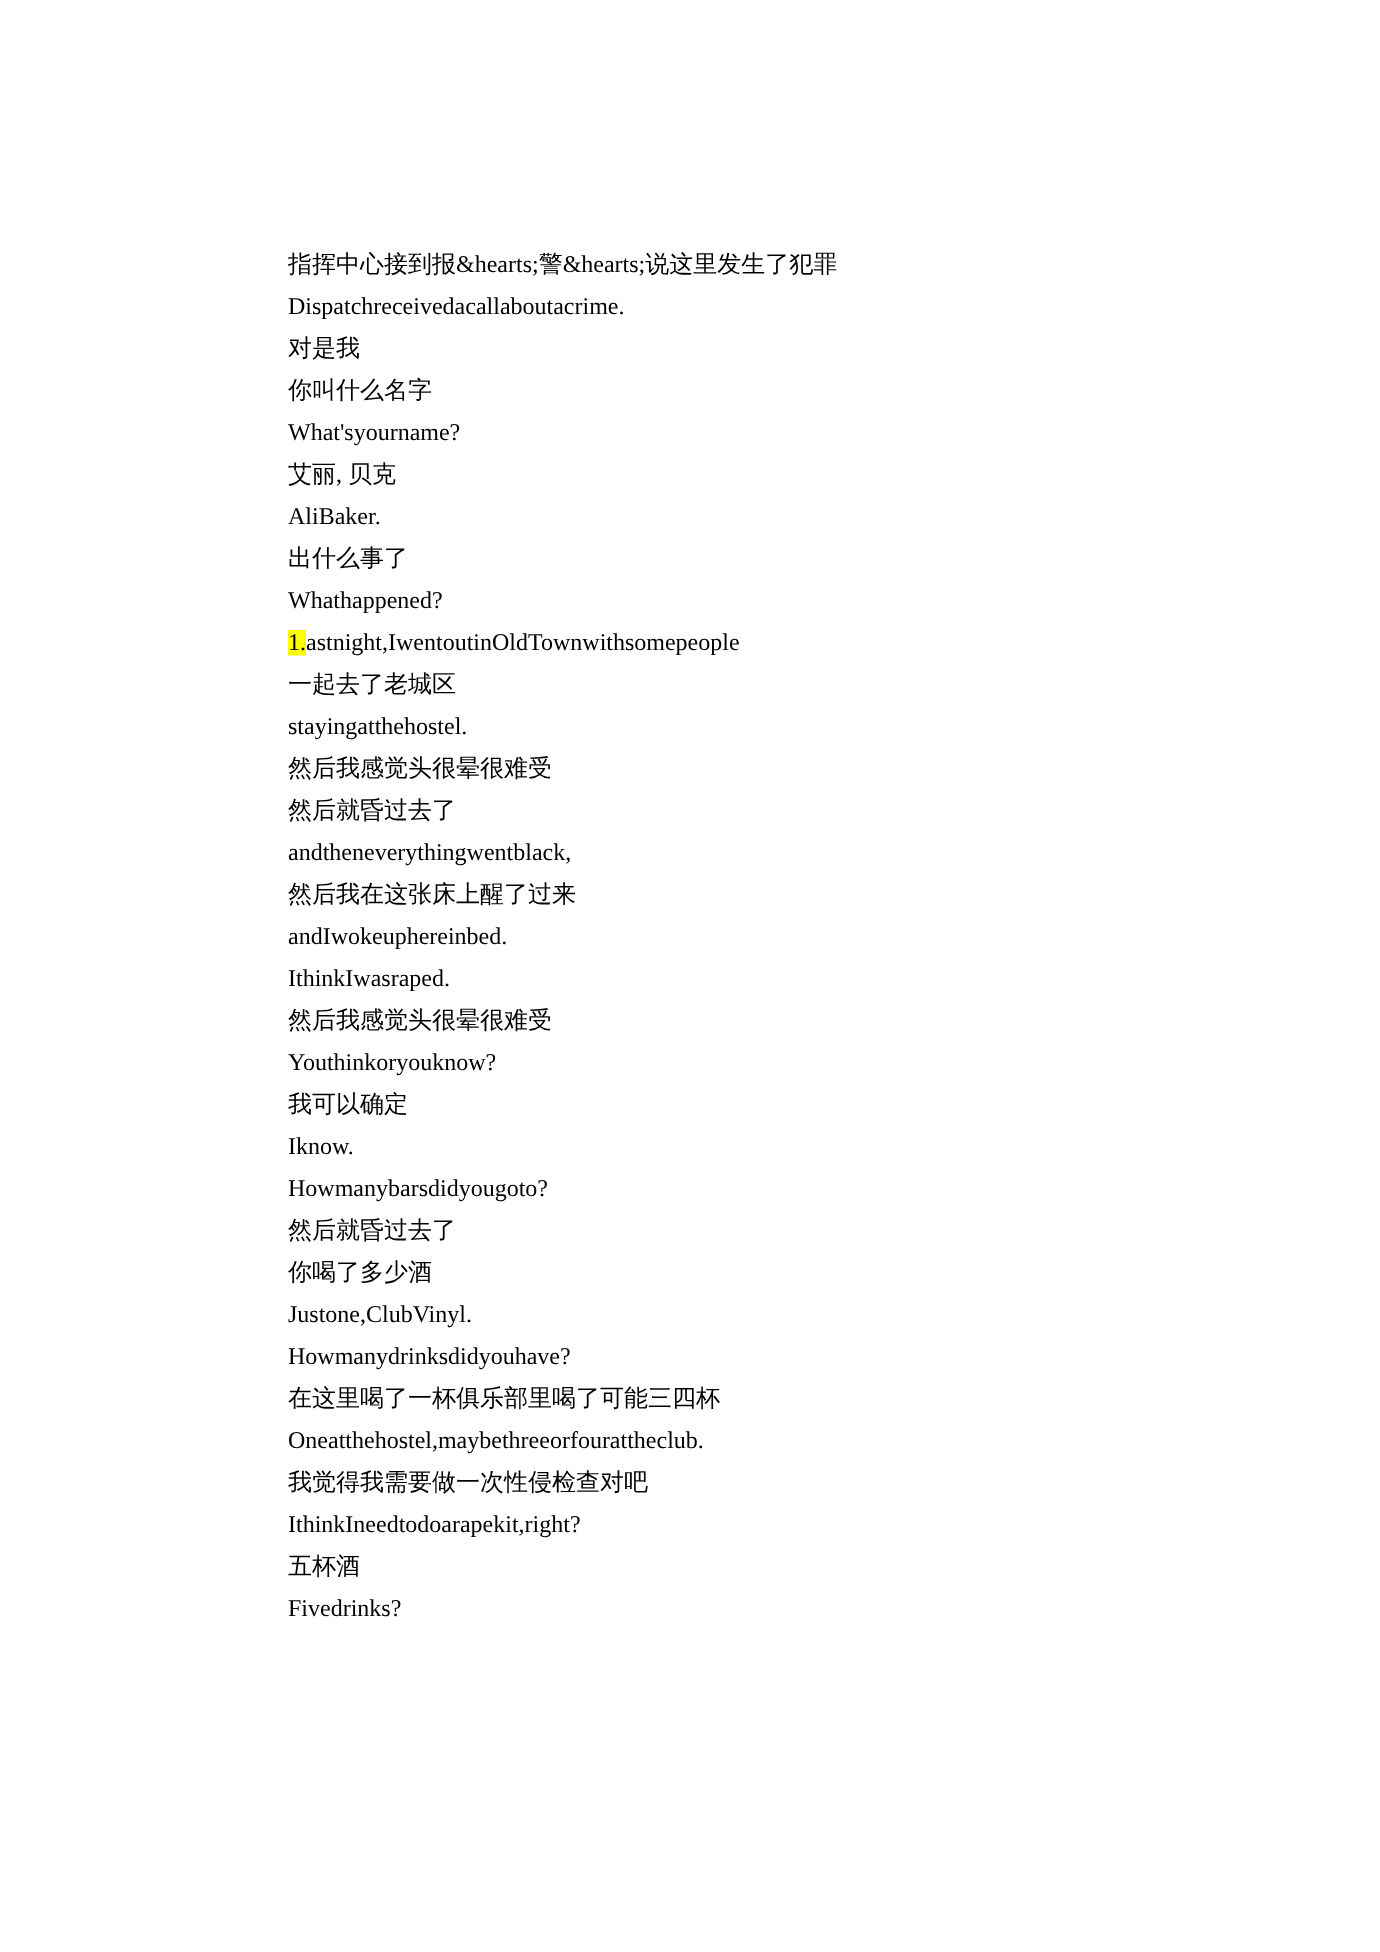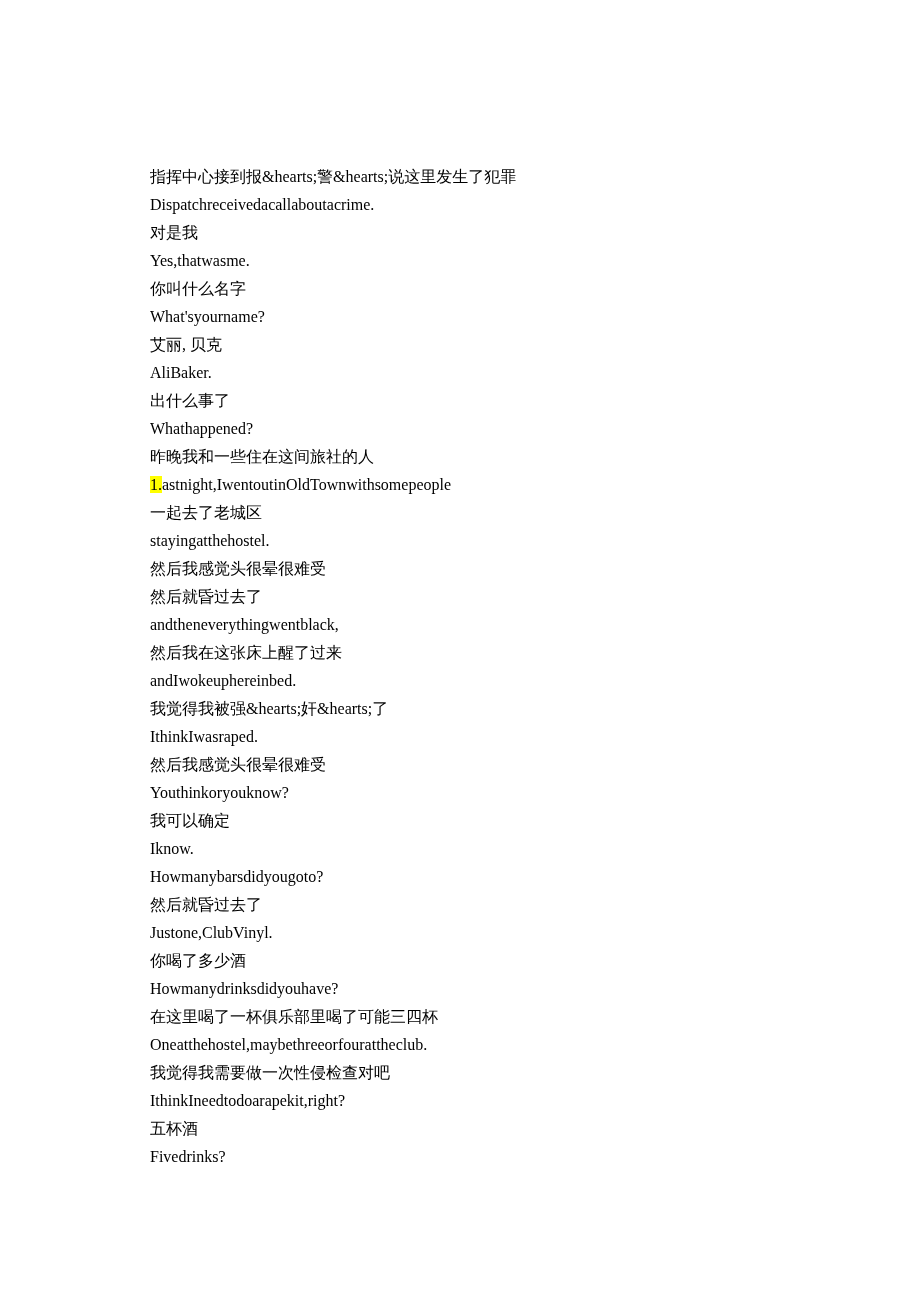--- a/index.html
+++ b/index.html
@@ -11,59 +11,57 @@
 }
 .page {
   padding: 163px 150px 100px 150px;
   box-sizing: border-box;
 }
 .line {
   font-size: 16px;
   line-height: 28px;
   color: #000000;
   white-space: pre;
+  margin-left: 42px;
 }
 .highlight {
   background-color: #ffff00;
 }
 </style>
 </head>
 <body>
 
 <div class="page">
   <div id="content">
       <div class="line">指挥中心接到报&amp;hearts;警&amp;hearts;说这里发生了犯罪</div>
       <div class="line">Dispatchreceivedacallaboutacrime.</div>
       <div class="line">对是我</div>
-      <div class="line">Yes,thatwasme.</div>
       <div class="line">你叫什么名字</div>
       <div class="line">What'syourname?</div>
       <div class="line">艾丽, 贝克</div>
       <div class="line">AliBaker.</div>
       <div class="line">出什么事了</div>
       <div class="line">Whathappened?</div>
-      <div class="line">昨晚我和一些住在这间旅社的人</div>
       <div class="line"><span class="highlight">1.</span><span>astnight,IwentoutinOldTownwithsomepeople</span></div>
       <div class="line">一起去了老城区</div>
       <div class="line">stayingatthehostel.</div>
       <div class="line">然后我感觉头很晕很难受</div>
       <div class="line">然后就昏过去了</div>
       <div class="line">andtheneverythingwentblack,</div>
       <div class="line">然后我在这张床上醒了过来</div>
       <div class="line">andIwokeuphereinbed.</div>
-      <div class="line">我觉得我被强&amp;hearts;奸&amp;hearts;了</div>
       <div class="line">IthinkIwasraped.</div>
       <div class="line">然后我感觉头很晕很难受</div>
       <div class="line">Youthinkoryouknow?</div>
       <div class="line">我可以确定</div>
       <div class="line">Iknow.</div>
       <div class="line">Howmanybarsdidyougoto?</div>
       <div class="line">然后就昏过去了</div>
+      <div class="line">你喝了多少酒</div>
       <div class="line">Justone,ClubVinyl.</div>
-      <div class="line">你喝了多少酒</div>
       <div class="line">Howmanydrinksdidyouhave?</div>
       <div class="line">在这里喝了一杯俱乐部里喝了可能三四杯</div>
       <div class="line">Oneatthehostel,maybethreeorfourattheclub.</div>
       <div class="line">我觉得我需要做一次性侵检查对吧</div>
       <div class="line">IthinkIneedtodoarapekit,right?</div>
       <div class="line">五杯酒</div>
       <div class="line">Fivedrinks?</div>
     </div>
 </div>
 

